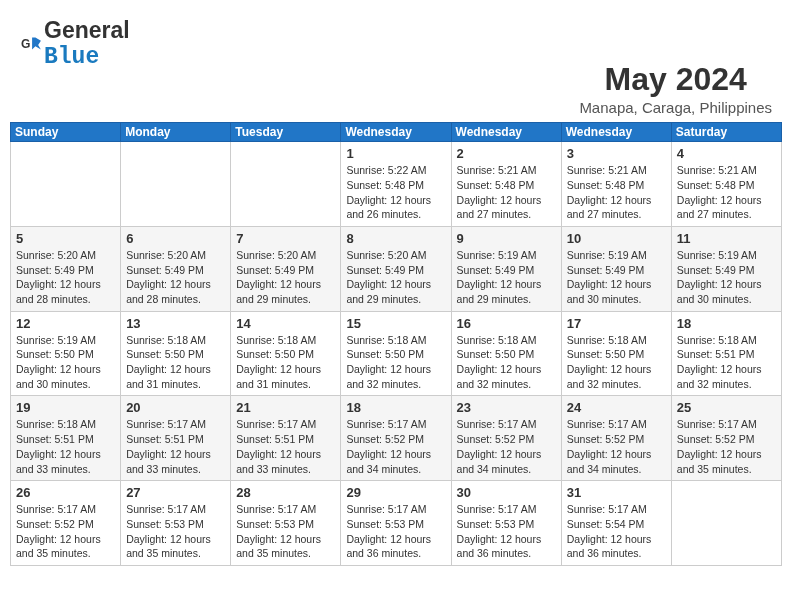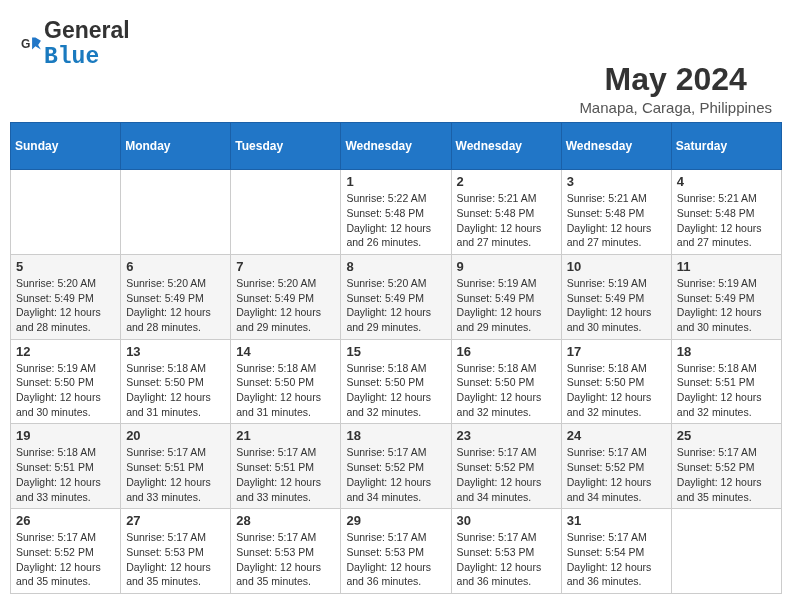--- a/index.html
+++ b/index.html
@@ -51,21 +51,21 @@
       margin-top: 2px;
     }
     .calendar {
       width: 100%;
       border-collapse: collapse;
       font-size: 11px;
     }
     .calendar thead tr th {
       background: #2176c7;
       color: #fff;
-      padding: 16px 4px;
+      padding: 2px 4px;
       text-align: left;
       font-size: 12px;
       font-weight: bold;
       border: 1px solid #1a60a8;
     }
     .calendar tbody tr td {
       border: 1px solid #ccc;
       vertical-align: top;
       padding: 4px 5px;
       width: calc(100% / 7);

